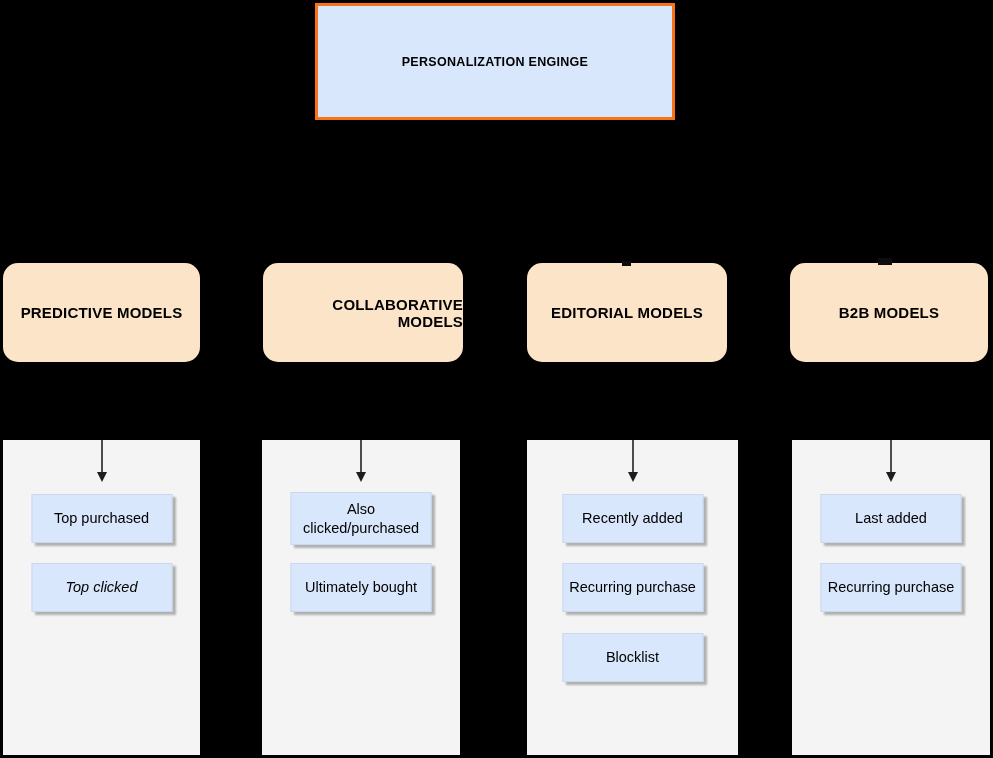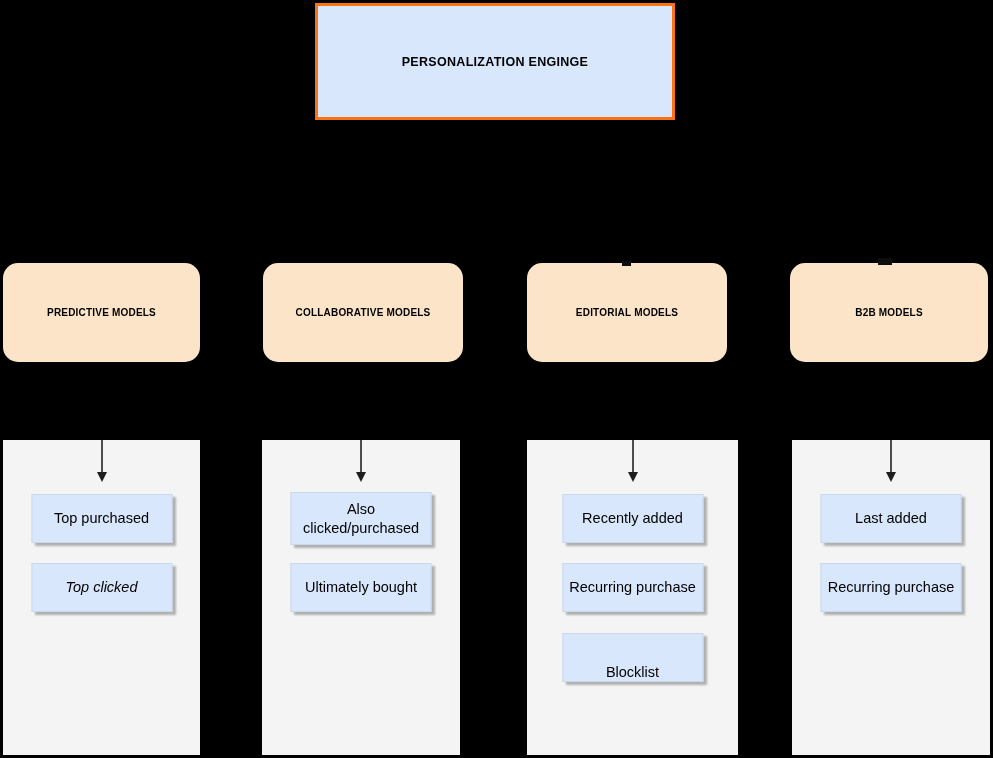--- a/index.html
+++ b/index.html
@@ -42,21 +42,21 @@
     top: 263px;
     height: 99px;
     background: #fce4c8;
     border-radius: 15px;
     display: flex;
     align-items: center;
     justify-content: center;
     box-sizing: border-box;
   }
   .model-label {
-    font-size: 10px;
+    font-size: 15px;
     font-weight: bold;
     color: #000000;
     letter-spacing: 0.2px;
     text-align: right;
   }
   
   .notch {
     position: absolute;
     background: #0d0d0d;
   }
@@ -171,21 +171,21 @@
     <div class="arrow">
       <div class="arrow-line"></div>
       <div class="arrow-head"></div>
     </div>
     <div class="child-box" style="top:54px;">
       <span class="child-label">Recently added</span>
     </div>
     <div class="child-box" style="top:123px;">
       <span class="child-label">Recurring purchase</span>
     </div>
-    <div class="child-box" style="top:193px;align-items:flex-end;">
+    <div class="child-box" style="top:193px;">
       <span class="child-label">Blocklist</span>
     </div>
   </div>
 
   <div class="panel" style="left:792px; width:198px;">
     <div class="arrow">
       <div class="arrow-line"></div>
       <div class="arrow-head"></div>
     </div>
     <div class="child-box" style="top:54px;">

